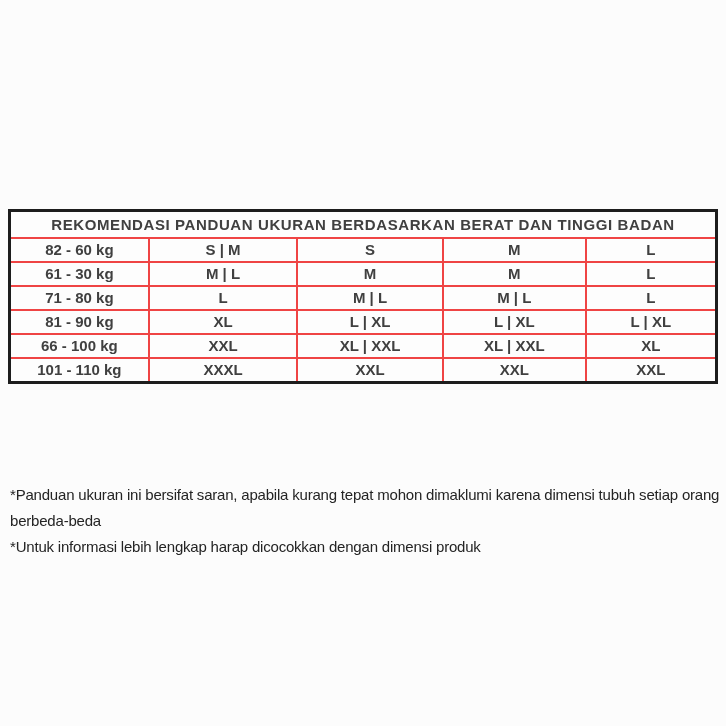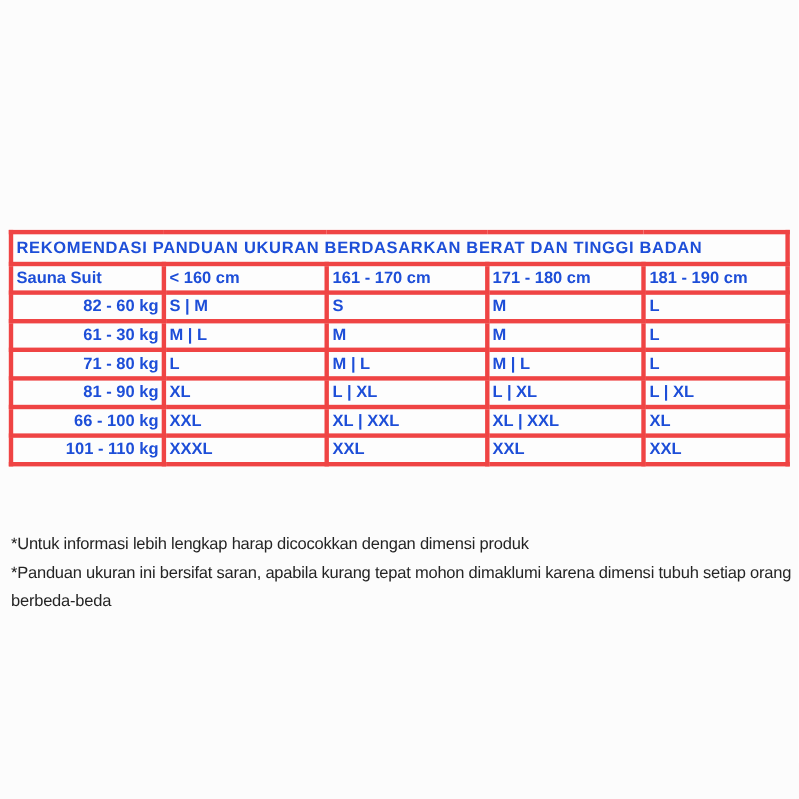--- a/index.html
+++ b/index.html
@@ -20,24 +20,25 @@
     position: absolute;
     left: 8px;
     top: 209px;
     width: 710px;
     border-collapse: collapse;
     table-layout: fixed;
     background: #fdfdfd;
     border: 3px solid #1d1d1d;
   }
   table.size-guide td {
-    border: 4px solid #ef4444;
+    border: 2px solid #ef4444;
+    text-align: center;
     font-weight: bold;
     font-size: 15px;
-    color: #1d4ed8;
+    color: #404040;
     padding: 1px 3px;
     height: 19px;
     line-height: 20px;
     white-space: nowrap;
     overflow: hidden;
   }
   tr.title-row td {
     font-size: 15px;
     letter-spacing: 0.6px;
     height: 22px;
@@ -74,27 +75,20 @@
       <col style="width:19.7%">
       <col style="width:21.0%">
       <col style="width:20.6%">
       <col style="width:20.2%">
       <col style="width:18.5%">
     </colgroup>
     <tbody>
       <tr class="title-row">
         <td colspan="5">REKOMENDASI PANDUAN UKURAN BERDASARKAN BERAT DAN TINGGI BADAN</td>
       </tr>
-      <tr class="header-row">
-        <td>Sauna Suit</td>
-        <td>&lt; 160 cm</td>
-        <td>161 - 170 cm</td>
-        <td>171 - 180 cm</td>
-        <td>181 - 190 cm</td>
-      </tr>
     </tbody>
     <tbody>
 
         <tr>
           <td class="weight-cell">82 - 60 kg</td>
           <td>S | M</td>
           <td>S</td>
           <td>M</td>
           <td>L</td>
         </tr>
@@ -130,17 +124,17 @@
           <td class="weight-cell">101 - 110 kg</td>
           <td>XXXL</td>
           <td>XXL</td>
           <td>XXL</td>
           <td>XXL</td>
         </tr>
       </tbody>
   </table>
 
   <div class="notes">
+    <p>*Panduan ukuran ini bersifat saran, apabila kurang tepat mohon dimaklumi karena dimensi tubuh setiap orang berbeda-beda</p>
     <p>*Untuk informasi lebih lengkap harap dicocokkan dengan dimensi produk</p>
-    <p>*Panduan ukuran ini bersifat saran, apabila kurang tepat mohon dimaklumi karena dimensi tubuh setiap orang berbeda-beda</p>
   </div>
 
 </div>
 
 </body></html>

